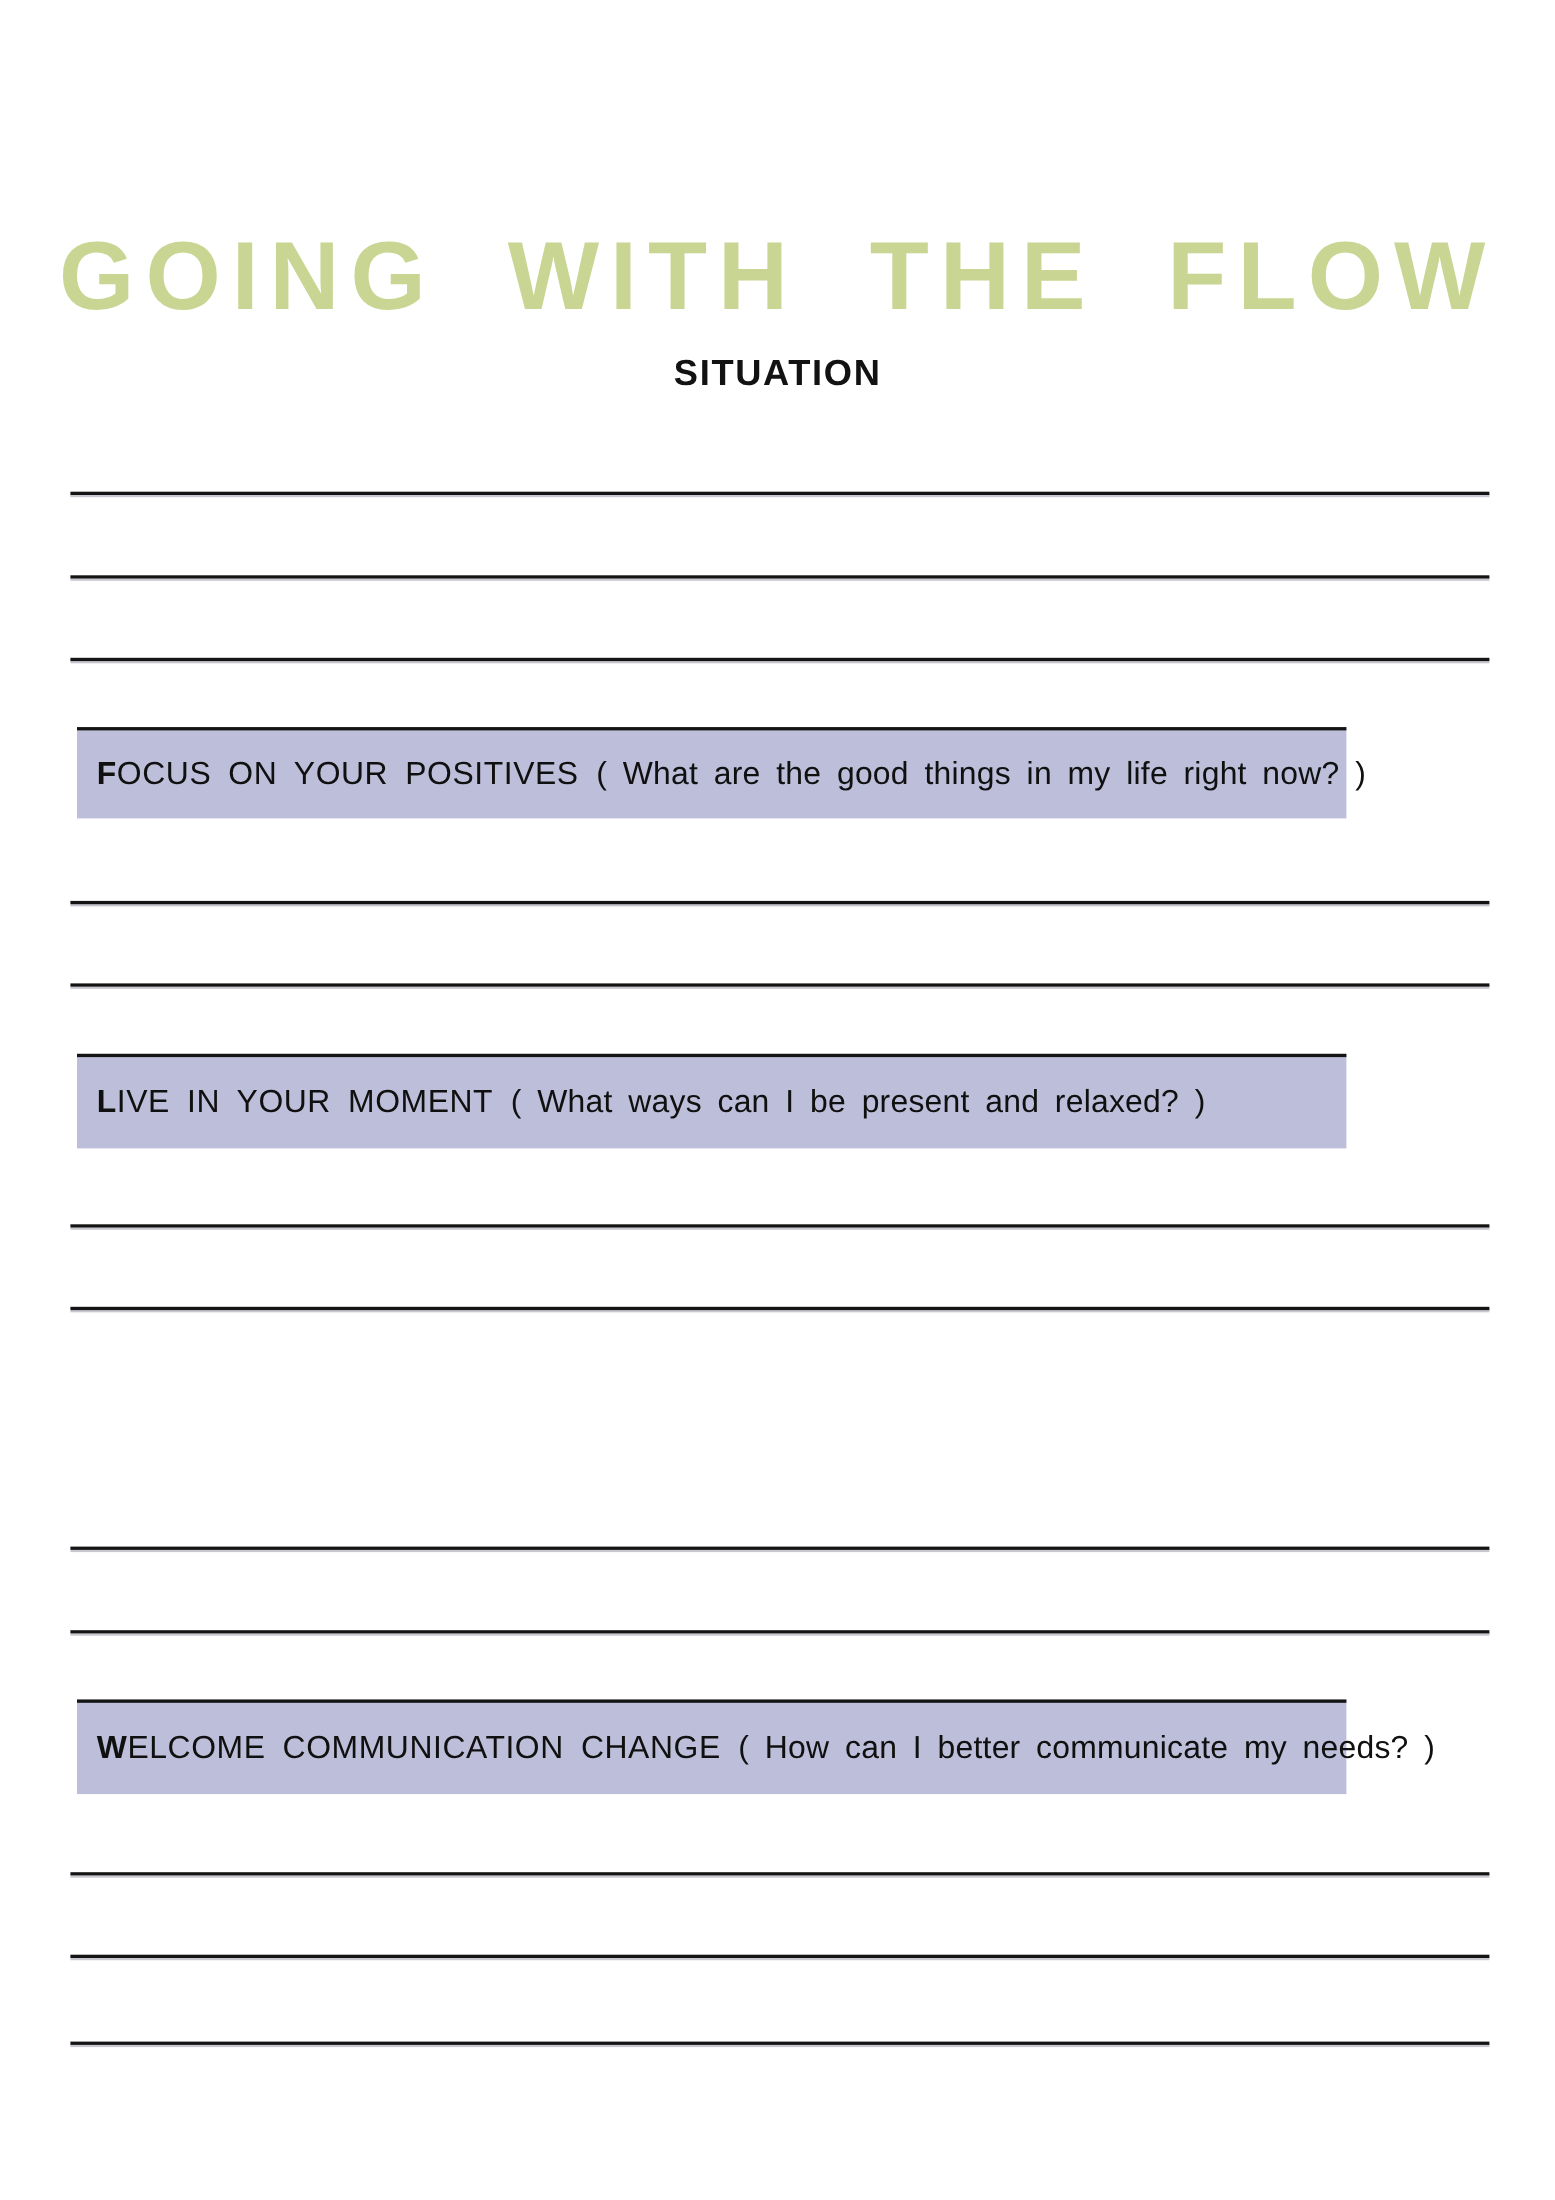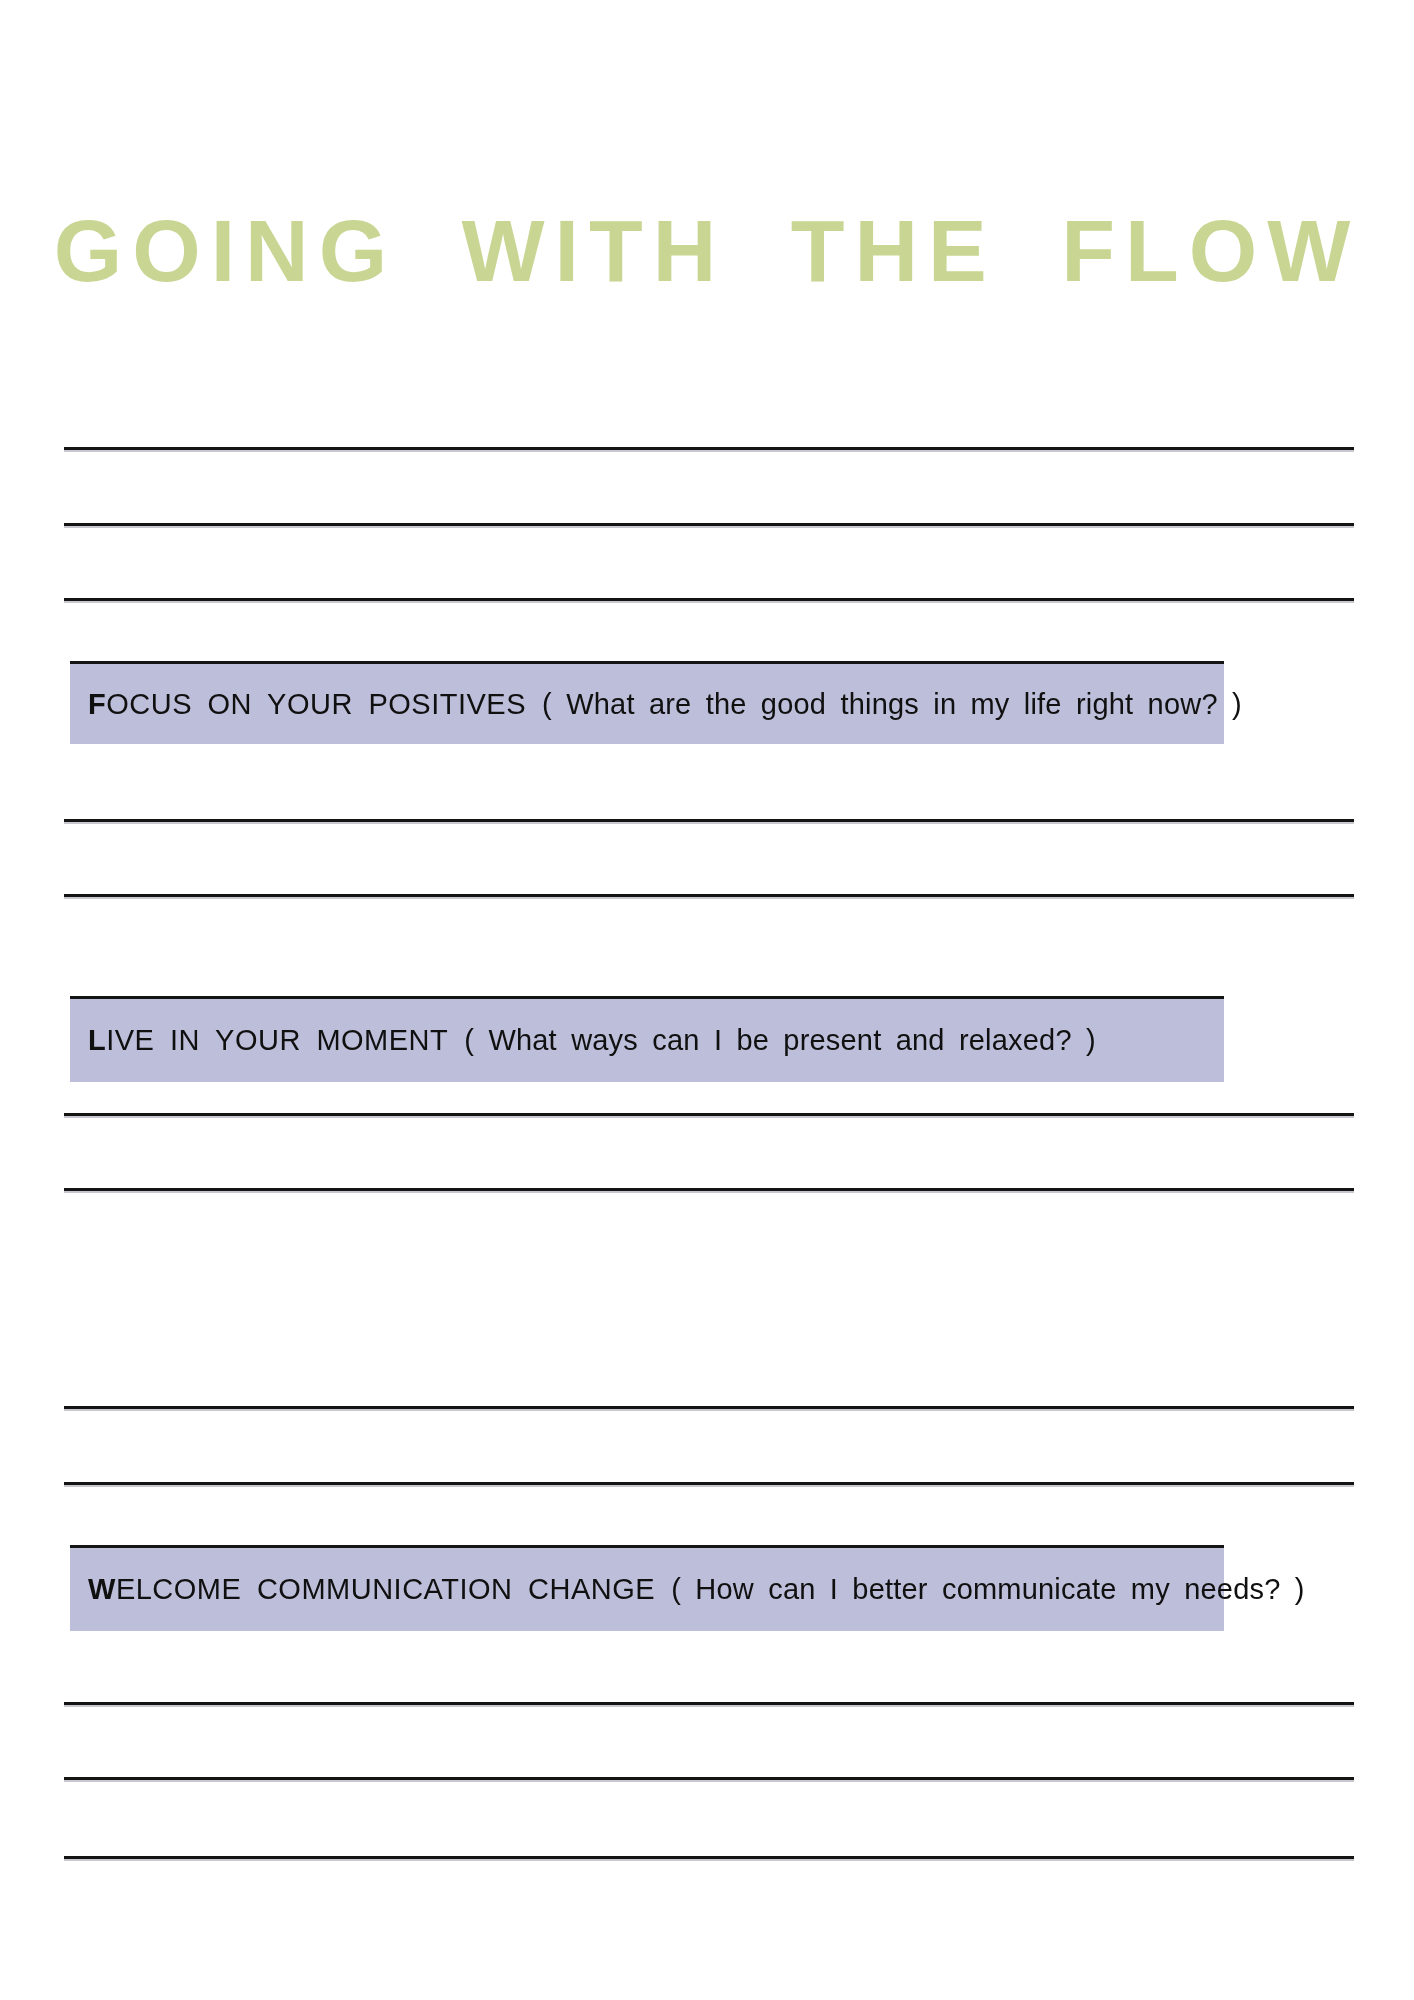--- a/index.html
+++ b/index.html
@@ -79,31 +79,32 @@
     word-spacing: 6px;
   }
   
   .l1 { top: 431px; }  .l2 { top: 507px; }  .l3 { top: 582px; }
   .l4 { top: 803px; }  .l5 { top: 878px; }
   .l6 { top: 1097px; } .l7 { top: 1172px; }
   .l8 { top: 1390px; } .l9 { top: 1466px; }
   .l10 { top: 1686px; } .l11 { top: 1761px; } .l12 { top: 1840px; }
   
   .band-focus   { top: 645px;  height: 83px; }
-  .band-live    { top: 980px;  height: 86px; }
+  .band-live    { top: 942px;  height: 86px; }
   .band-open    { top: 1239px; height: 83px; }
   .band-welcome { top: 1529px; height: 86px; }
 </style>
 </head>
 <body>
 
 <div class="page">
 
   <h1 class="page-title">GOING WITH THE FLOW</h1>
 
+  <div class="situation-heading">SITUATION</div>
 
   <div class="wline l1"></div>
   <div class="wline l2"></div>
   <div class="wline l3"></div>
 
   <div class="band band-focus topline">
     <div class="band-text"><span class="lead">F</span><span>OCUS ON YOUR POSITIVES</span><span class="lead"></span><span class="prompt">( What are the good things in my life right now? )</span></div>
   </div>
 
   <div class="wline l4"></div>

